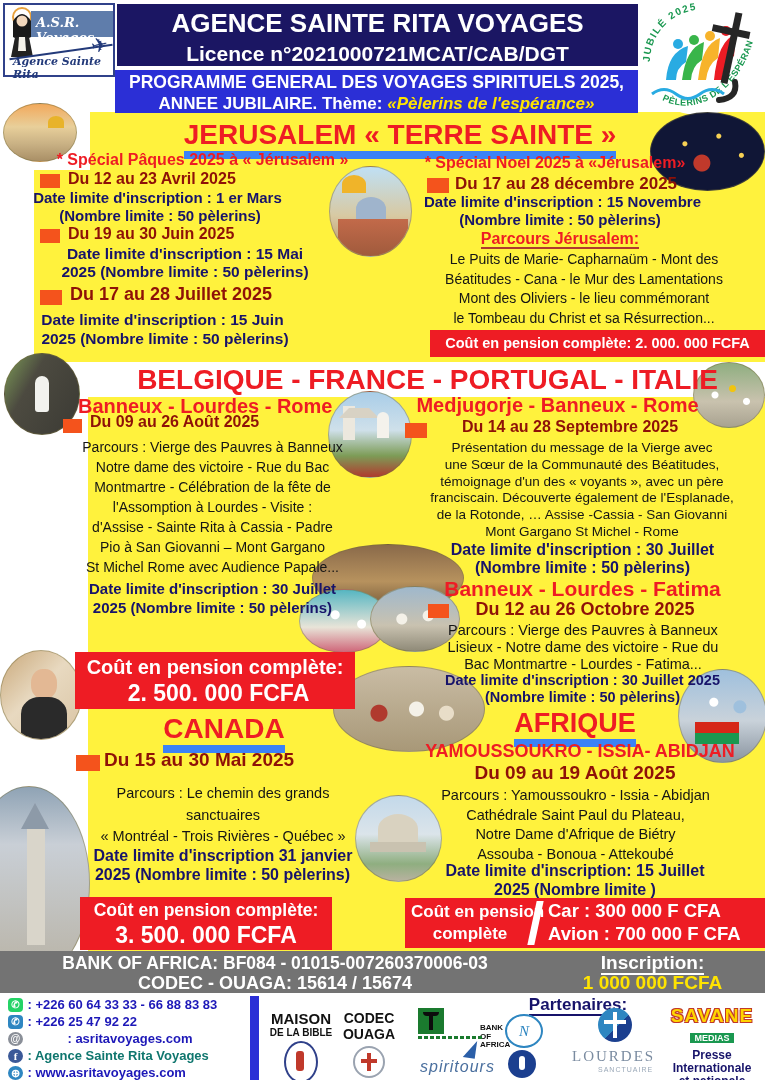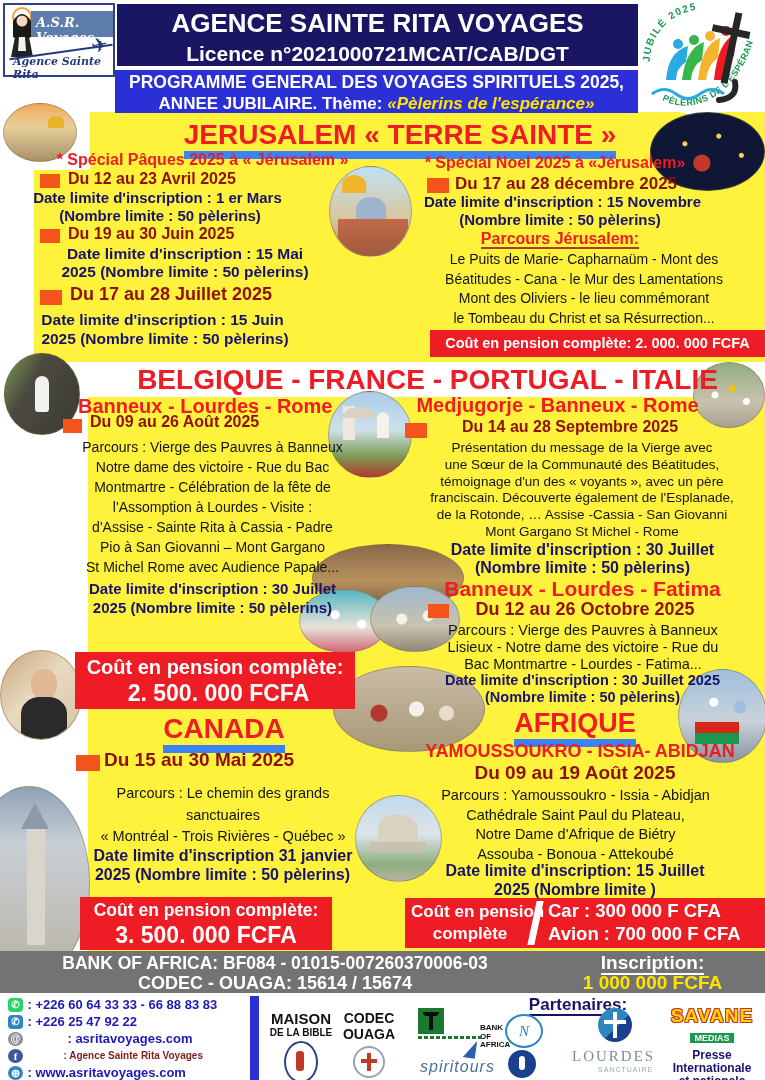--- a/index.html
+++ b/index.html
@@ -259,21 +259,21 @@
     <div style="height:17px;">
       <span class="b" style="display:inline-block;width:15px;height:14px;background:#2E86C1;color:#fff;font-size:10px;text-align:center;border-radius:4px;vertical-align:middle;line-height:14px;">✆</span>
       <span class="b nw" style="font-size:13px;color:#1D18B8;vertical-align:middle;">: +226 25 47 92 22</span>
     </div>
     <div style="height:17px;">
       <span class="b" style="display:inline-block;width:15px;height:14px;background:#8a8f98;color:#fff;font-size:10px;text-align:center;border-radius:50%;vertical-align:middle;line-height:14px;">@</span>
       <span class="b nw" style="font-size:13px;color:#1D18B8;vertical-align:middle;margin-left:40px;">: asritavoyages.com</span>
     </div>
     <div style="height:17px;">
       <span class="b" style="display:inline-block;width:15px;height:14px;background:#3b5998;color:#fff;font-size:11px;text-align:center;border-radius:50%;vertical-align:middle;line-height:14px;font-family:'Liberation Serif',serif;">f</span>
-      <span class="b nw" style="font-size:10px;color:#7f1d1d;vertical-align:middle;margin-left:36px;">: Agence Sainte Rita Voyages</span>
+      <span class="b nw" style="font-size:13px;color:#0f766e;vertical-align:middle;">: Agence Sainte Rita Voyages</span>
     </div>
     <div style="height:17px;">
       <span class="b" style="display:inline-block;width:15px;height:14px;background:#2E86C1;color:#fff;font-size:11px;text-align:center;border-radius:50%;vertical-align:middle;line-height:14px;">⊕</span>
       <span class="b nw" style="font-size:13px;color:#1D18B8;vertical-align:middle;">: www.asritavoyages.com</span>
     </div>
   </div>
 
   <div class="abs" style="left:250px;top:996px;width:9px;height:84px;background:#2B2FD6;"></div>
 
   <div class="abs c" style="left:262px;top:1010px;width:78px;">

